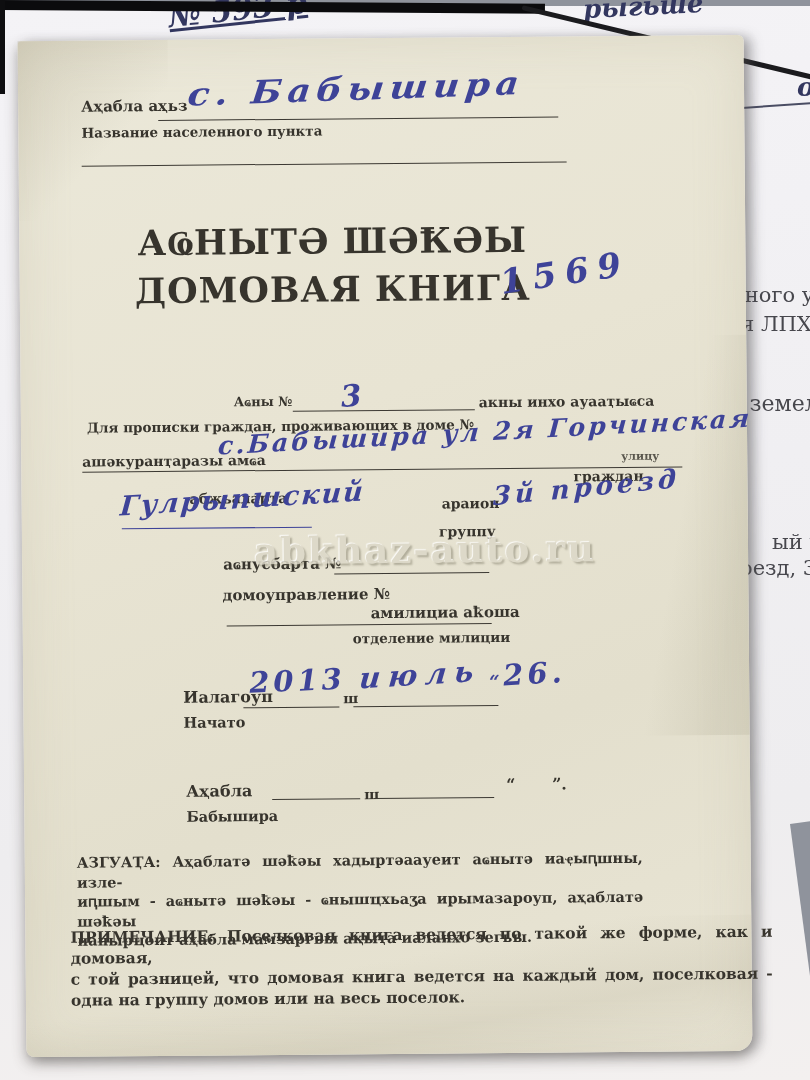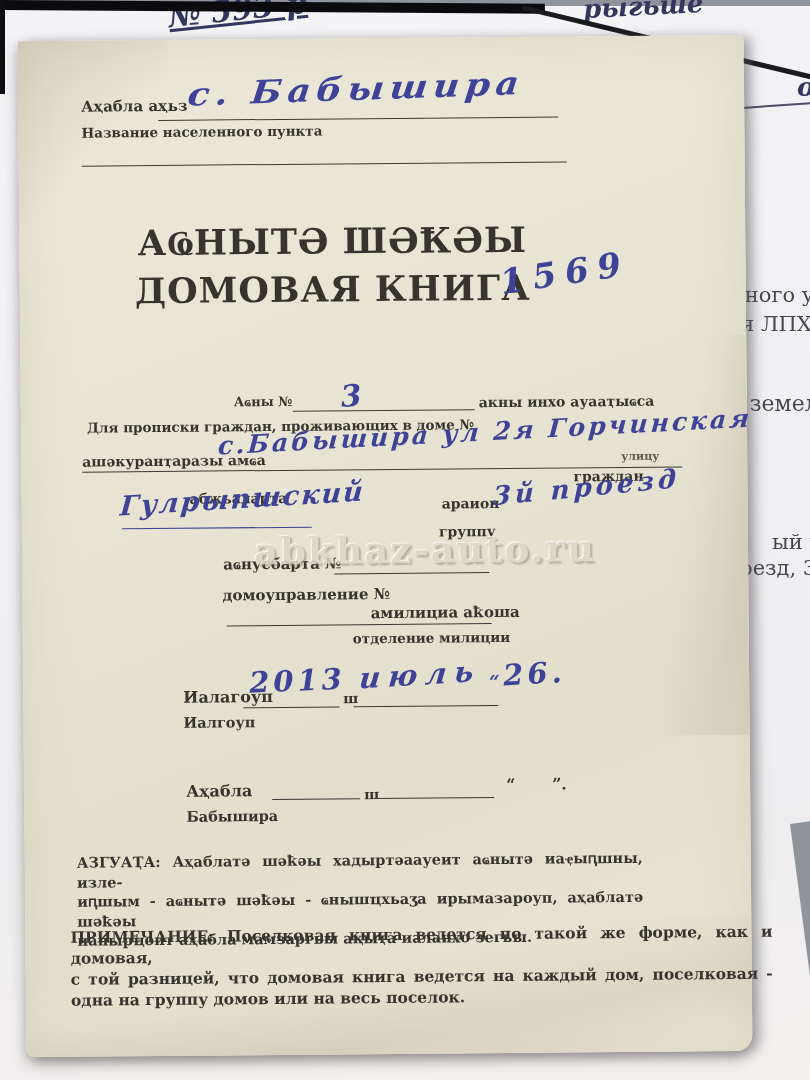--- a/index.html
+++ b/index.html
@@ -132,21 +132,21 @@
   <div class="pl" style="left:330px;top:592px;font-size:13.5px;">отделение милиции</div>
 
   <div class="pl" style="left:160px;top:648px;font-size:16px;">Иалагоуп</div>
   <div class="hw" style="left:226px;top:625px;font-size:29px;letter-spacing:4px;transform:rotate(-2deg);">2013</div>
   <div class="ln" style="left:220px;top:668px;width:96px;"></div>
   <div class="pl" style="left:320px;top:652px;font-size:14px;">ш</div>
   <div class="hw" style="left:338px;top:623px;font-size:29px;letter-spacing:8px;transform-origin:left top;transform:rotate(-3deg) skewX(-9deg);">июль</div>
   <div class="ln" style="left:330px;top:668px;width:145px;"></div>
   <div class="hw" style="left:466px;top:634px;font-size:18px;">“</div>
   <div class="hw" style="left:480px;top:620px;font-size:29px;letter-spacing:4px;transform:rotate(-3deg);">26.</div>
-  <div class="pl" style="left:160px;top:674px;font-size:14.5px;">Иалгоуп</div>
+  <div class="pl" style="left:160px;top:674px;font-size:14.5px;">Начато</div>
 
   <div class="pl" style="left:162px;top:742px;font-size:16px;">Аҳабла</div>
   <div class="ln" style="left:248px;top:760px;width:88px;"></div>
   <div class="pl" style="left:340px;top:748px;font-size:14px;">ш</div>
   <div class="ln" style="left:350px;top:760px;width:120px;"></div>
   <div class="pl" style="left:482px;top:738px;font-size:16px;">“</div>
   <div class="pl" style="left:528px;top:738px;font-size:16px;">”.</div>
   <div class="pl" style="left:162px;top:768px;font-size:14.5px;">Бабышира</div>
 
   <div class="abs" style="left:52px;top:812px;width:566px;">

